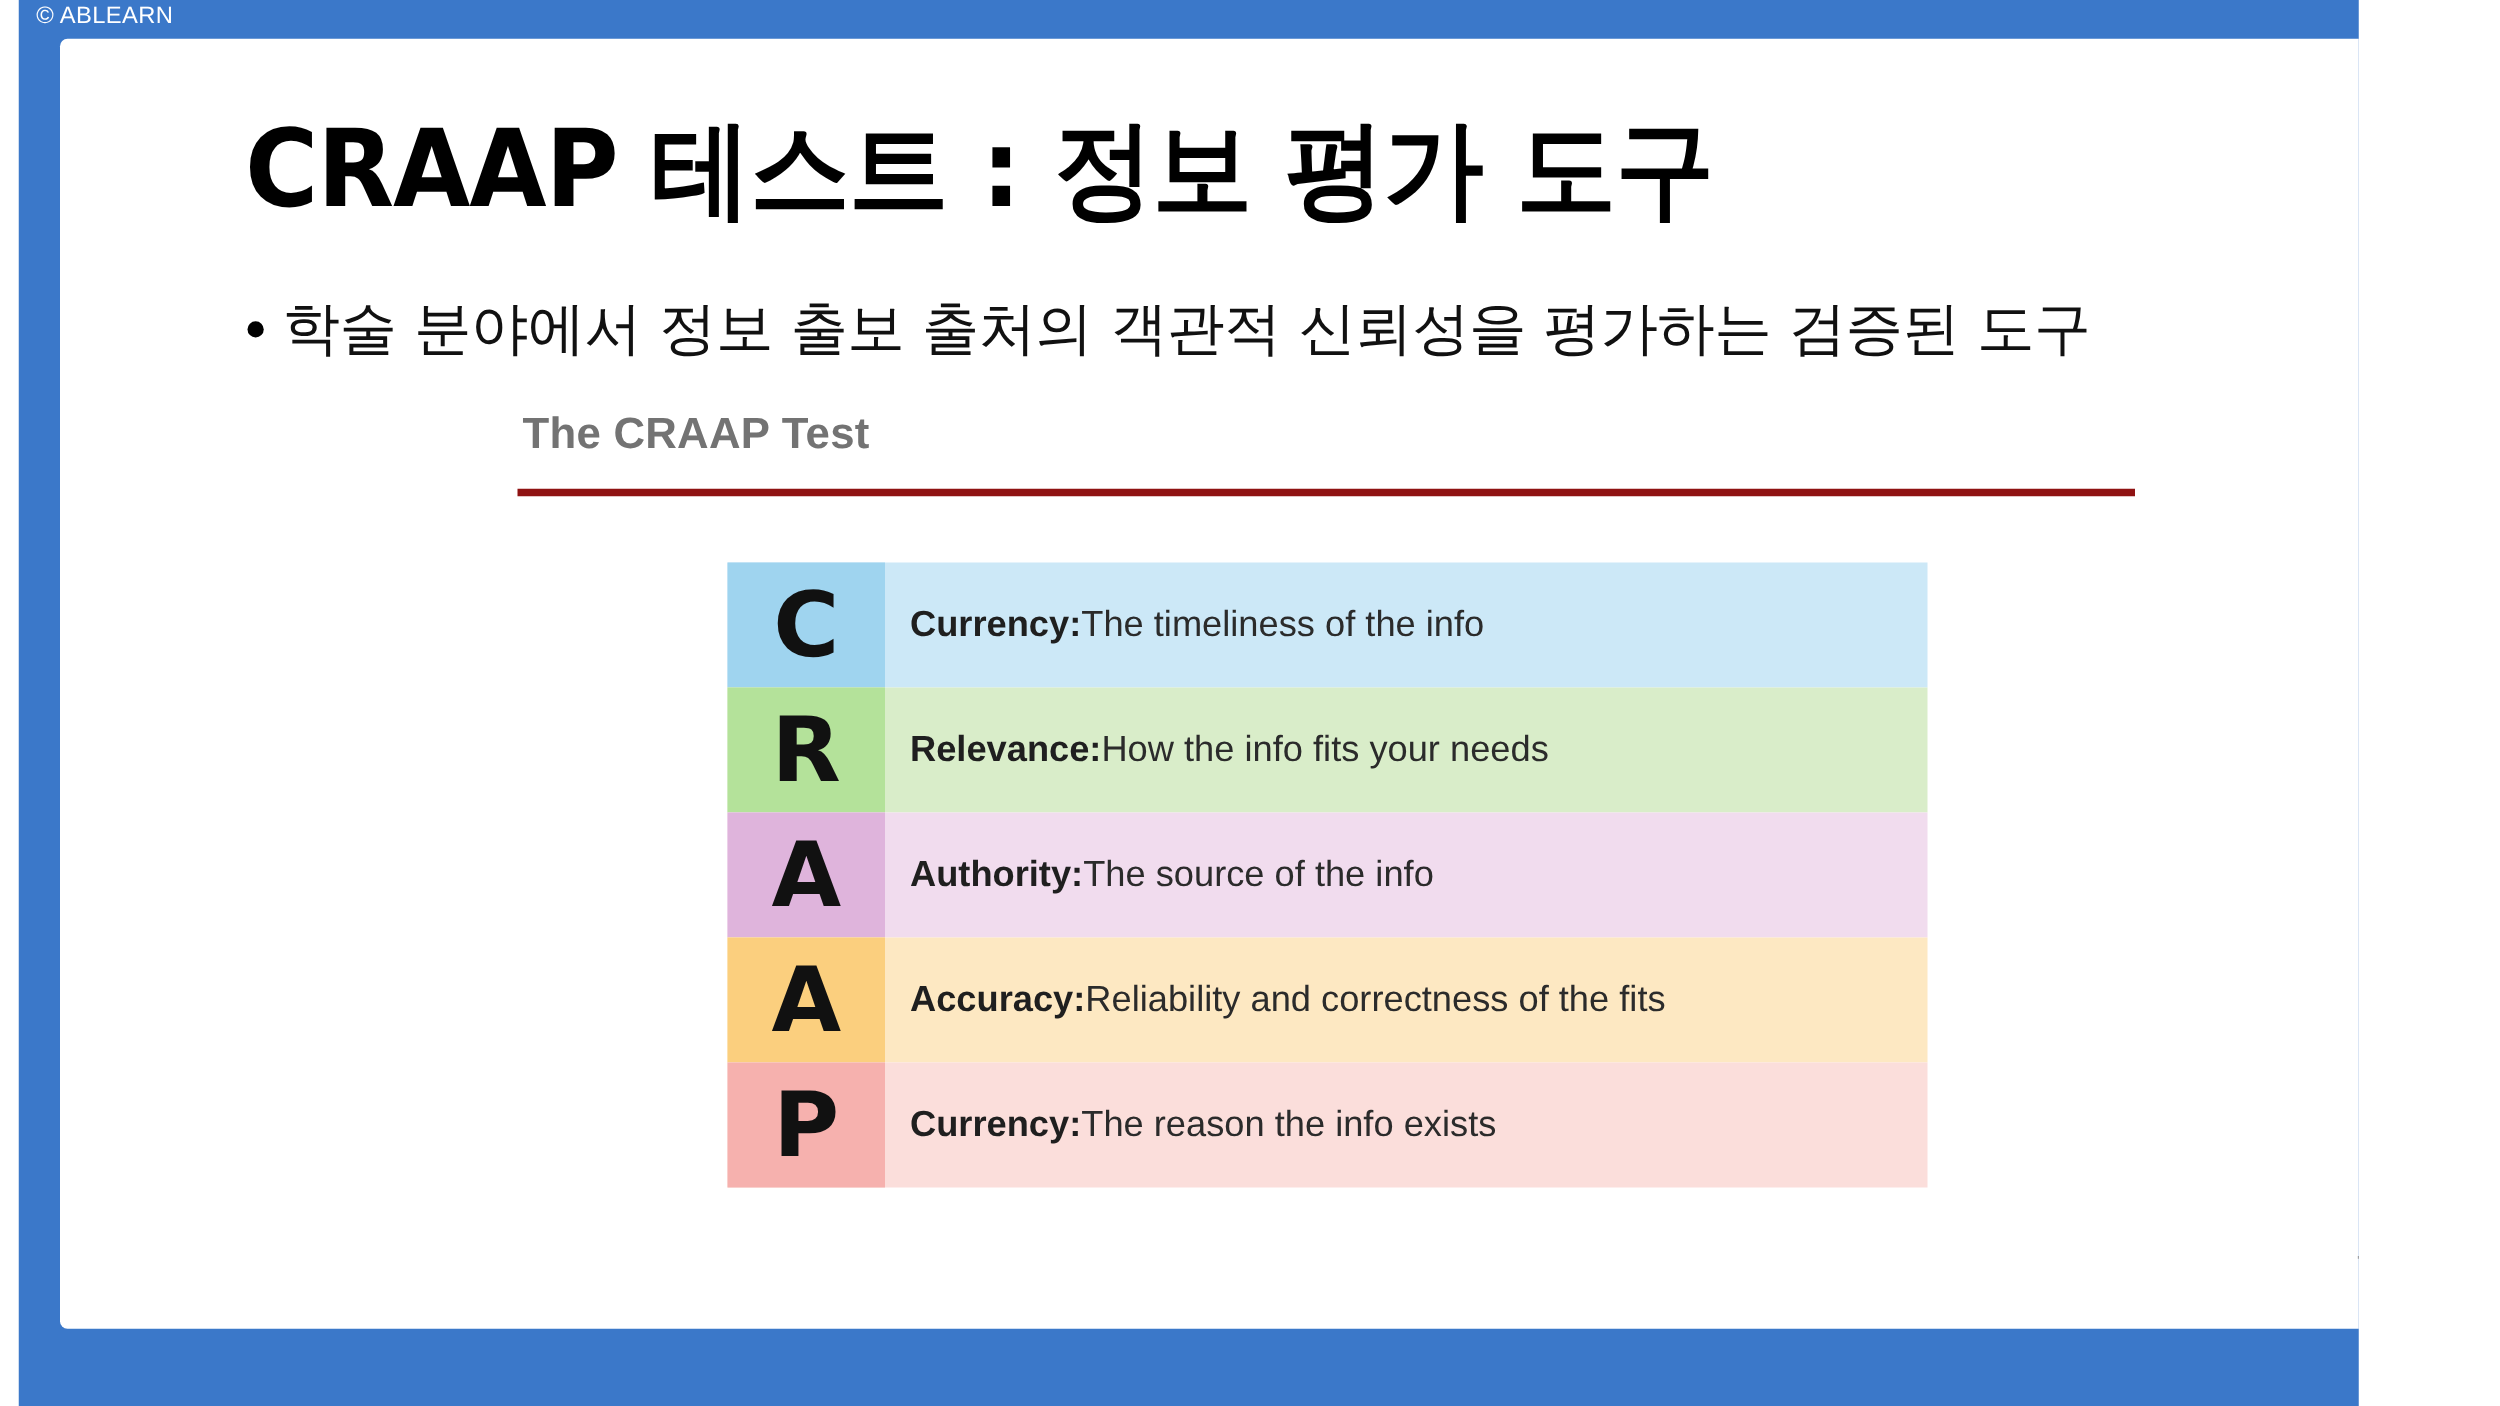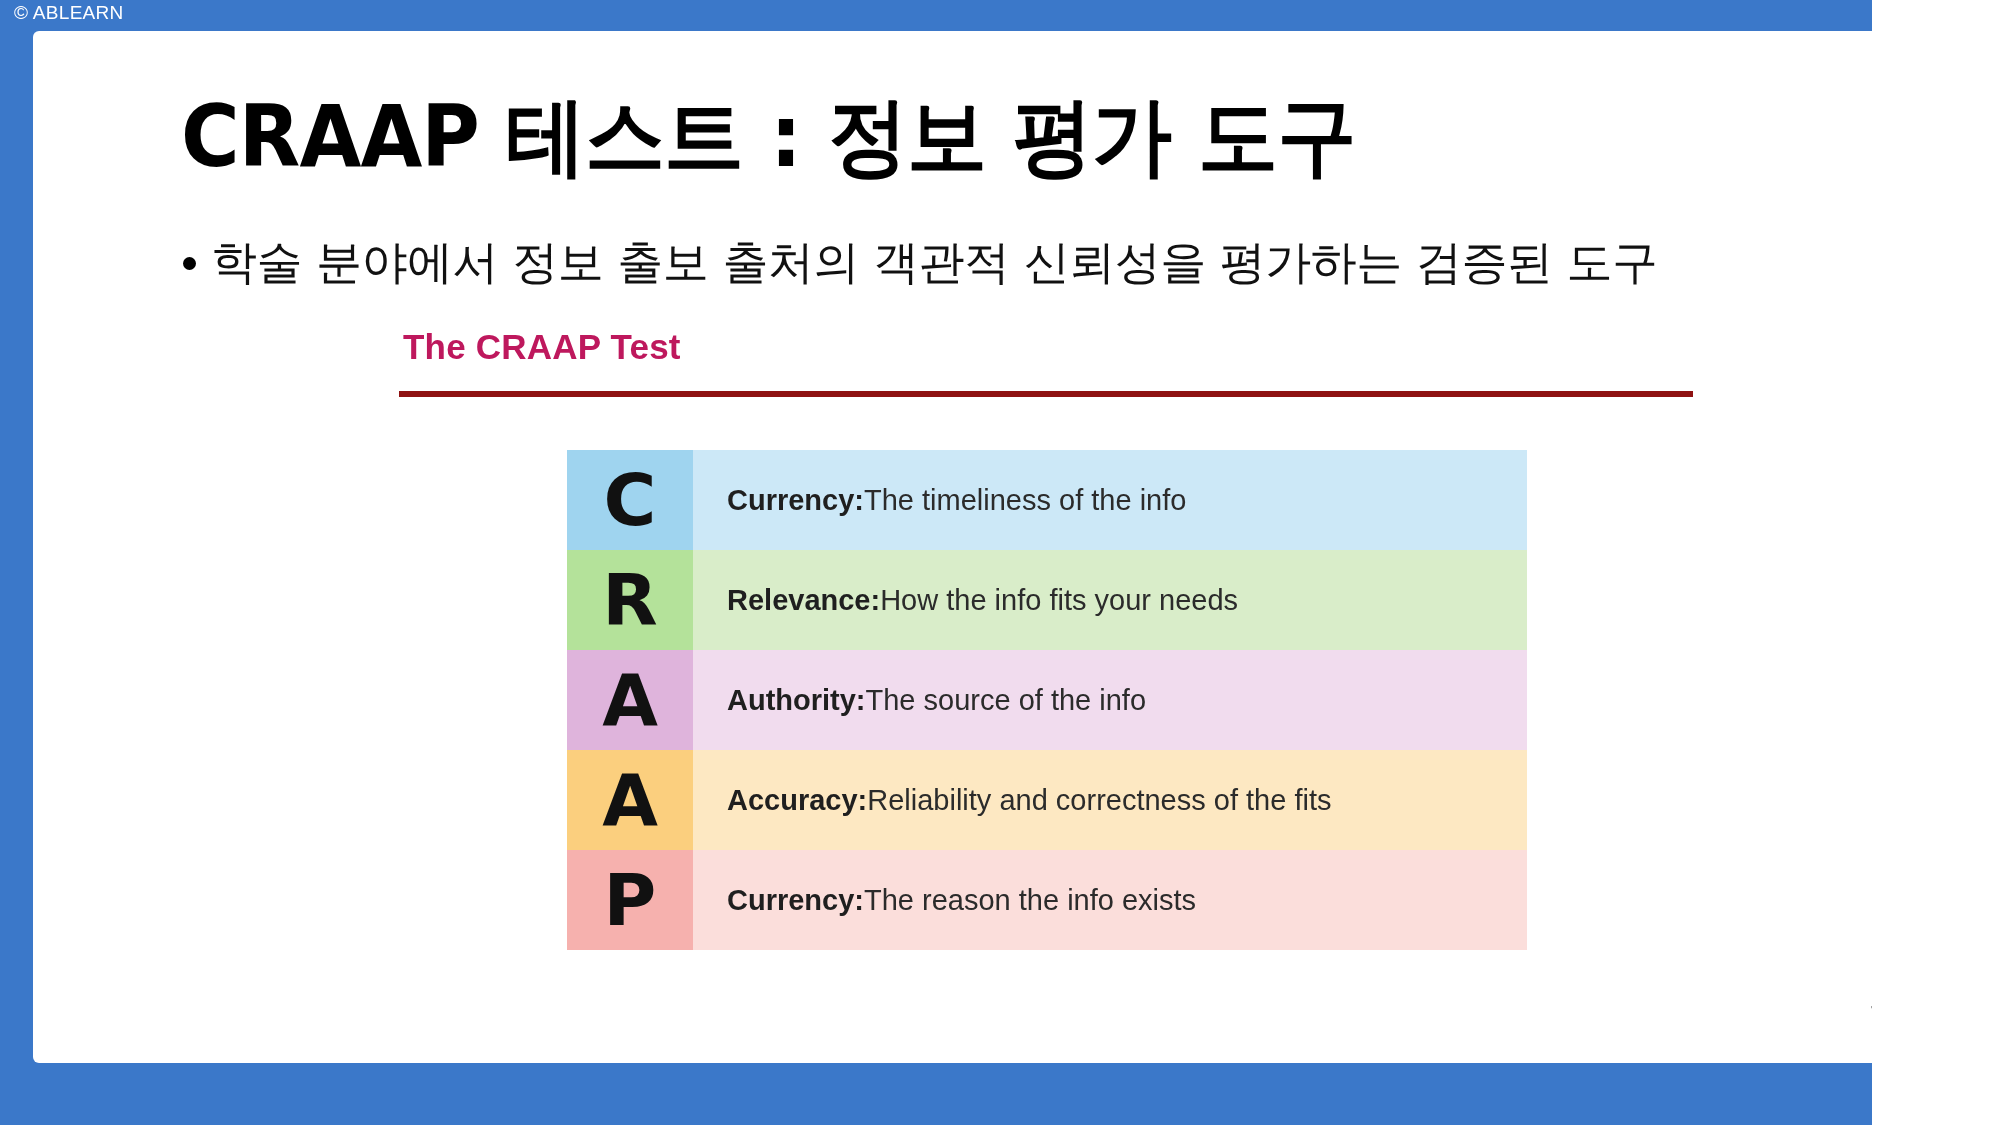--- a/index.html
+++ b/index.html
@@ -9,20 +9,21 @@
   }
   body {
     font-family: "Liberation Sans", "DejaVu Sans", sans-serif;
   }
   .slide {
     position: relative;
     width: 1872px;
     height: 1125px;
     background: #3b78c9;
     overflow: hidden;
+    margin-left: 15px;
   }
   .watermark {
     position: absolute;
     left: 14px;
     top: 2px;
     font-size: 19px;
     color: #ffffff;
     letter-spacing: 0.3px;
     font-family: "Liberation Sans", sans-serif;
     z-index: 5;
@@ -128,21 +129,21 @@
     font-family: "DejaVu Sans", sans-serif;
     font-weight: 900;
     font-size: 72px;
     color: #111111;
     line-height: 1;
   }
   .craap-desc {
     flex: 1 1 auto;
     display: flex;
     align-items: center;
-    padding-left: 34px;
+    padding-left: 20px;
     font-family: "Liberation Sans", sans-serif;
     font-size: 29px;
     color: #2b2b2b;
   }
   .craap-desc b {
     font-weight: bold;
     color: #1f1f1f;
   }
   .page-number {
     position: absolute;
@@ -163,21 +164,21 @@
   <div class="card" style="background: rgb(255, 255, 255);">
 
     <div class="title">CRAAP 테스트 : 정보 평가 도구</div>
 
     <div class="bullet-row">
       <span class="bullet-dot"></span>
       <span class="bullet-text">학술 분야에서 정보 출보 출처의 객관적 신뢰성을 평가하는 검증된 도구</span>
     </div>
 
     <div class="graphic">
-      <div class="graphic-title" style="color: #be185d;">The CRAAP Test</div>
+      <div class="graphic-title" style="color: #737373;">The CRAAP Test</div>
       <div class="graphic-rule" style="background: rgb(143, 18, 18);"></div>
 
       <div class="craap-table">
         <div class="craap-row" style="background: rgb(204, 232, 247);">
           <div class="craap-letter" style="background: rgb(159, 212, 239);">C</div>
           <div class="craap-desc">
             <b>Currency:</b>
               <span> The timeliness of the info</span>
           </div>
         </div>

